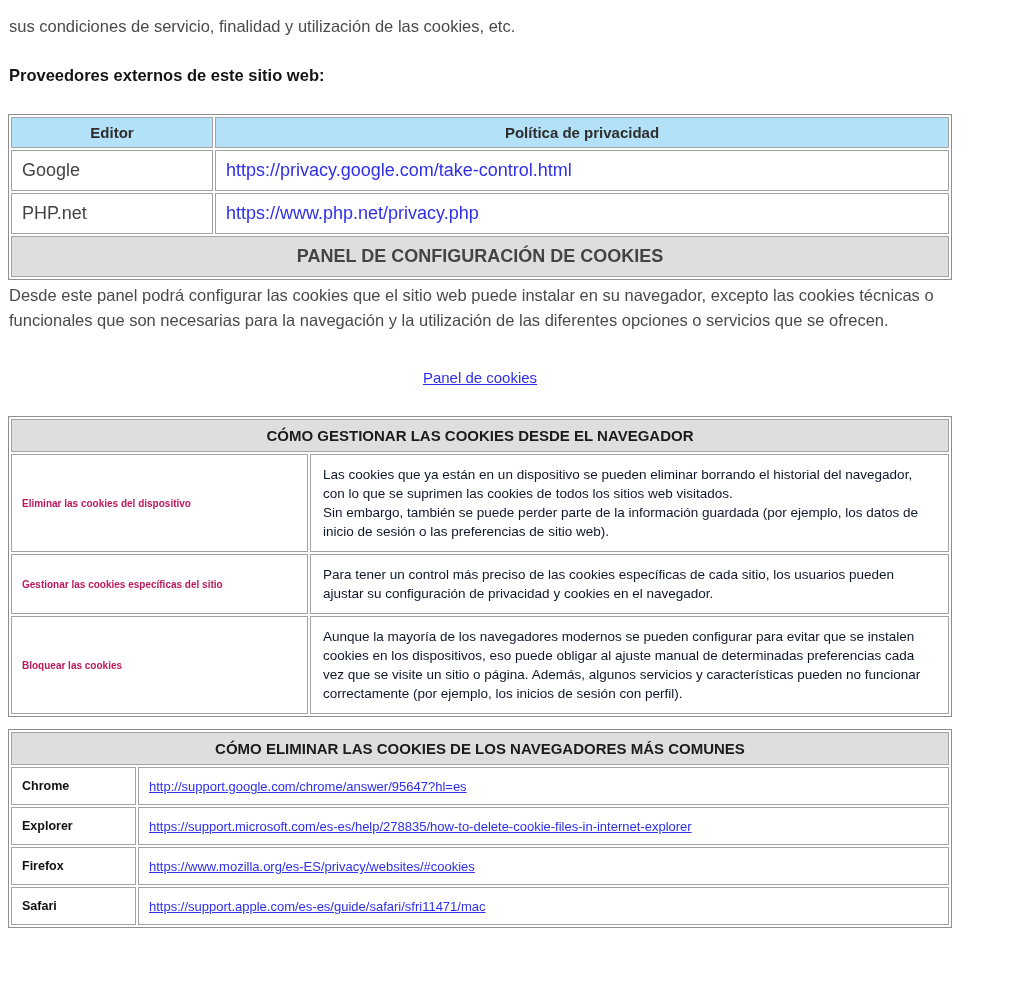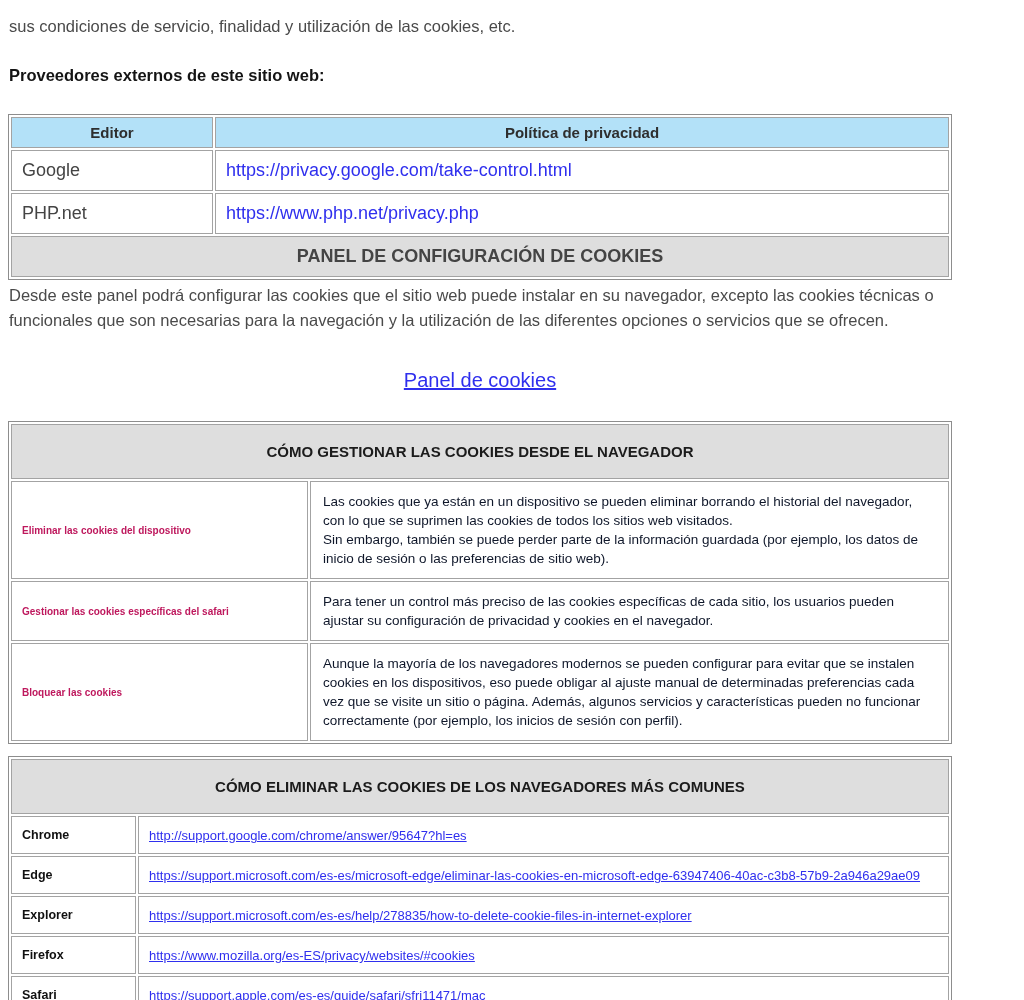--- a/index.html
+++ b/index.html
@@ -20,29 +20,29 @@
   
   .providers { margin-top:29px; }
   .providers .col-editor { width:202px; }
   .providers th {
     background:#b3e1f8; font-size:15px; font-weight:bold; color:#2e2e2e;
     padding:6px 20px; text-align:center;
   }
   .providers td { font-size:18px; padding:9px 10px; color:#444444; }
   .hdr-gray {
     background:#dedede; font-weight:bold; text-align:center;
-    font-size:15px; color:#1b1b1b; padding:18px 8px;
+    font-size:15px; color:#1b1b1b; padding:7px 8px;
   }
 
   a { color:#2f2fee; text-decoration:none; cursor:pointer; }
   a.ulink { text-decoration:underline; }
 
   .para { font-size:16.5px; line-height:25px; margin:3px 0 0 1px; color:#4a4a4a; }
   .linkline { text-align:center; margin:36px 0 0 0; }
-  .linkline a { font-size:20px;text-align:center; }
+  .linkline a { font-size:15px;text-align:center; }
 
   
   .manage { margin-top:29px; }
   .manage .col-label { width:297px; }
   .manage td.label {
     font-size:10px; font-weight:bold; color:#be185d;
     padding:16px 10px; vertical-align:middle; line-height:19px;
   }
   .manage td.desc {
     font-size:13.5px; line-height:19px; color:#0f172a;
@@ -102,44 +102,40 @@
     <tbody>
         <tr>
       <td colspan="2" class="hdr-gray">CÓMO GESTIONAR LAS COOKIES DESDE EL NAVEGADOR</td>
     </tr>
     <tr>
       <td class="label col-label">Eliminar las cookies del dispositivo</td>
       <td class="desc">Las cookies que ya están en un dispositivo se pueden eliminar borrando el historial del navegador, con lo que se suprimen las cookies de todos los sitios web visitados.
 Sin embargo, también se puede perder parte de la información guardada (por ejemplo, los datos de inicio de sesión o las preferencias de sitio web).</td>
     </tr>
     <tr>
-      <td class="label">Gestionar las cookies específicas del safari</td>
+      <td class="label">Gestionar las cookies específicas del sitio</td>
       <td class="desc">Para tener un control más preciso de las cookies específicas de cada sitio, los usuarios pueden ajustar su configuración de privacidad y cookies en el navegador.</td>
     </tr>
     <tr>
       <td class="label">Bloquear las cookies</td>
       <td class="desc">Aunque la mayoría de los navegadores modernos se pueden configurar para evitar que se instalen cookies en los dispositivos, eso puede obligar al ajuste manual de determinadas preferencias cada vez que se visite un sitio o página. Además, algunos servicios y características pueden no funcionar correctamente (por ejemplo, los inicios de sesión con perfil).</td>
     </tr>
   </tbody>
     </table>
 
   <table class="tbl browsers">
     <tbody>
         <tr>
       <td colspan="2" class="hdr-gray">CÓMO ELIMINAR LAS COOKIES DE LOS NAVEGADORES MÁS COMUNES</td>
     </tr>
     <tr>
       <td class="bname col-browser">Chrome</td>
       <td class="burl"><a href="#" class="ulink">http://support.google.com/chrome/answer/95647?hl=es</a></td>
     </tr>
     <tr>
-      <td class="bname">Edge</td>
-      <td class="burl"><a href="#" class="ulink">https://support.microsoft.com/es-es/microsoft-edge/eliminar-las-cookies-en-microsoft-edge-63947406-40ac-c3b8-57b9-2a946a29ae09</a></td>
-    </tr>
-    <tr>
       <td class="bname">Explorer</td>
       <td class="burl"><a href="#" class="ulink">https://support.microsoft.com/es-es/help/278835/how-to-delete-cookie-files-in-internet-explorer</a></td>
     </tr>
     <tr>
       <td class="bname">Firefox</td>
       <td class="burl"><a href="#" class="ulink">https://www.mozilla.org/es-ES/privacy/websites/#cookies</a></td>
     </tr>
     <tr>
       <td class="bname">Safari</td>
       <td class="burl"><a href="#" class="ulink">https://support.apple.com/es-es/guide/safari/sfri11471/mac</a></td>

